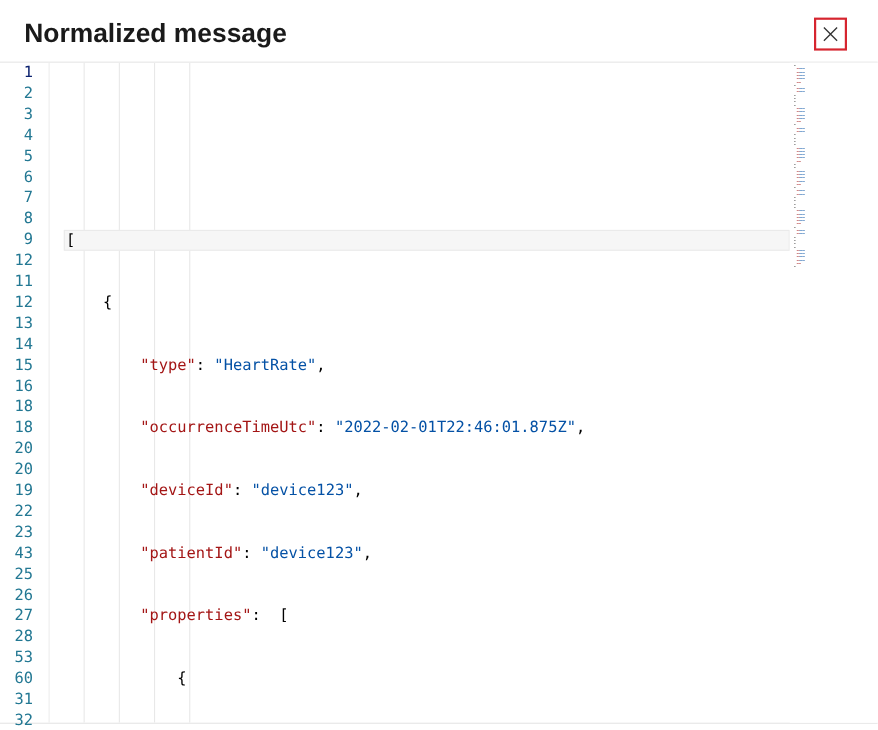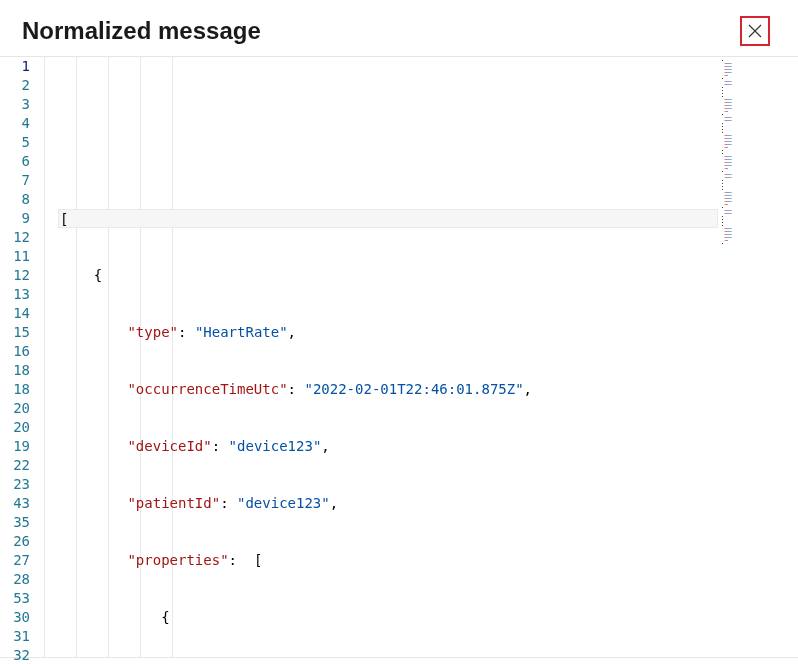--- a/index.html
+++ b/index.html
@@ -145,26 +145,26 @@
       <div class="ln">15</div>
       <div class="ln">16</div>
       <div class="ln">18</div>
       <div class="ln">18</div>
       <div class="ln">20</div>
       <div class="ln">20</div>
       <div class="ln">19</div>
       <div class="ln">22</div>
       <div class="ln">23</div>
       <div class="ln">43</div>
-      <div class="ln">35</div>
+      <div class="ln">25</div>
       <div class="ln">26</div>
       <div class="ln">27</div>
       <div class="ln">28</div>
       <div class="ln">53</div>
-      <div class="ln">30</div>
+      <div class="ln">60</div>
       <div class="ln">31</div>
       <div class="ln">32</div>
     </div>
 
   <div class="code-area">
     <div class="indent-guide" style="left:0px"></div>
     <div class="indent-guide" style="left:32px"></div>
     <div class="indent-guide" style="left:64px"></div>
     <div class="indent-guide" style="left:96px"></div>
     <div class="indent-guide" style="left:128px"></div>

